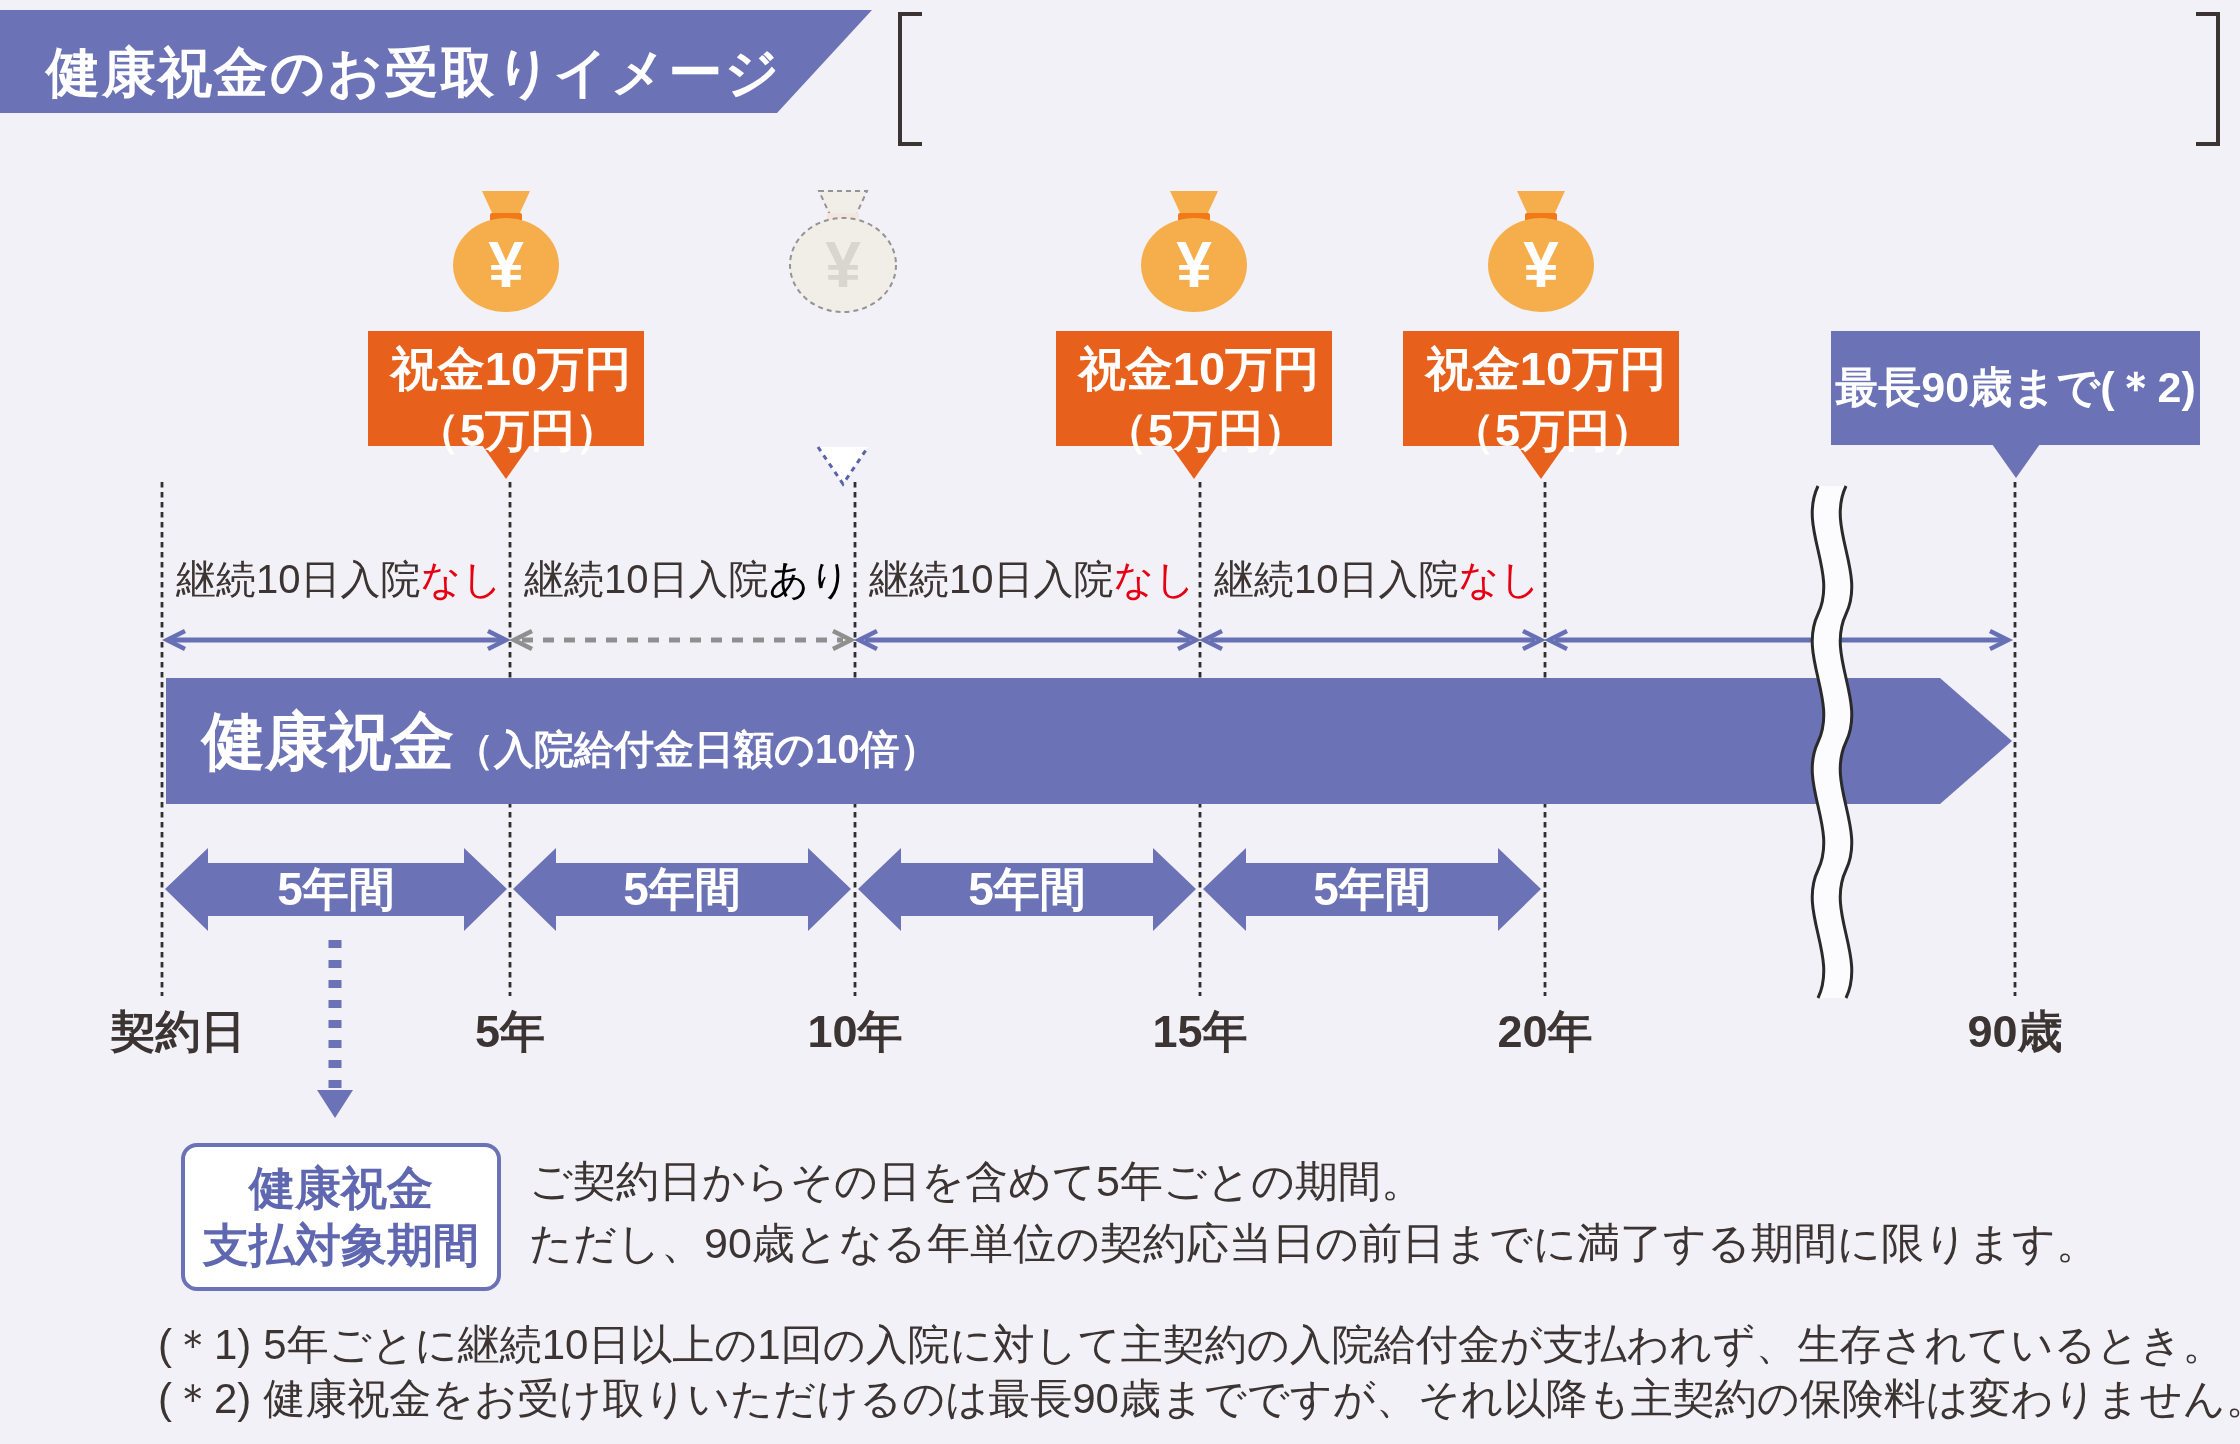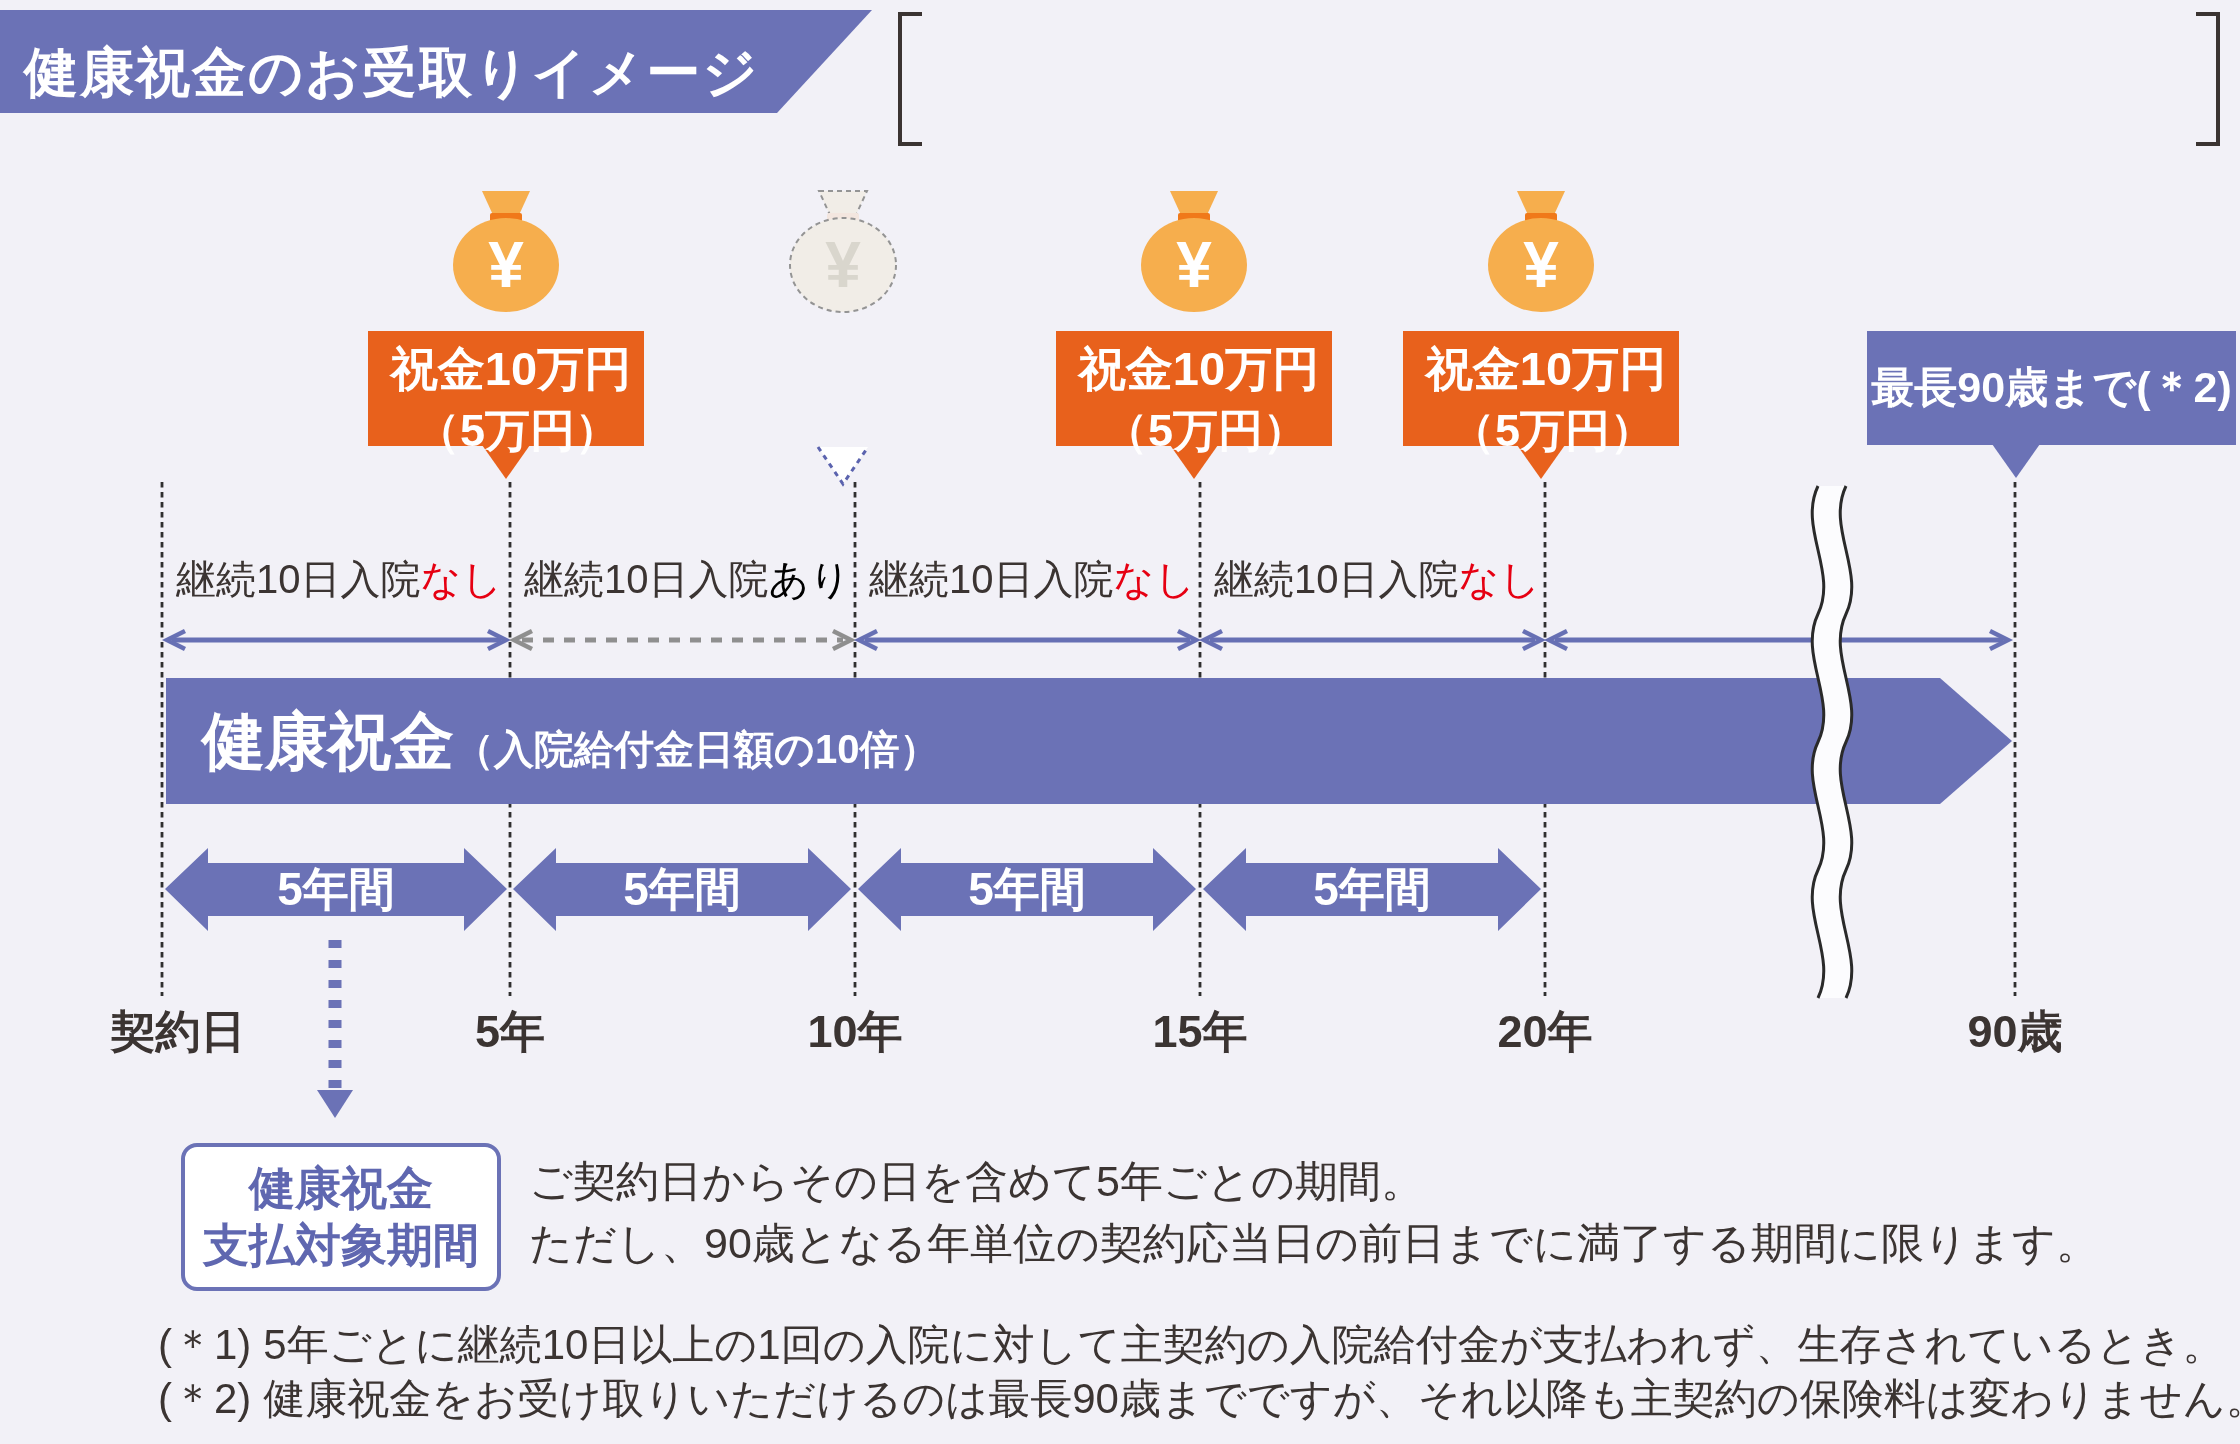--- a/index.html
+++ b/index.html
@@ -4,40 +4,40 @@
 <style>
   html,body{margin:0;padding:0;}
   body{font-family:"Liberation Sans","DejaVu Sans",sans-serif;}
   .stage{position:relative;width:2240px;height:1444px;background:#F2F1F7;overflow:hidden;}
   .abs{position:absolute;}
 
   
   .banner{left:0;top:10px;width:872px;height:103px;background:#6B72B6;
           clip-path:polygon(0 0,100% 0,calc(100% - 95px) 100%,0 100%);
           display:flex;align-items:center;}
-  .banner-title{color:#fff;font-size:54px;font-weight:700;padding-left:24px;letter-spacing:2px;white-space:nowrap;margin-top:24px;}
+  .banner-title{color:#fff;font-size:54px;font-weight:700;padding-left:46px;letter-spacing:2px;white-space:nowrap;margin-top:24px;}
 
   
   .note-text{left:930px;top:16px;font-size:44px;line-height:60px;font-weight:600;color:#3B3432;white-space:nowrap;}
   .bracket{top:12px;height:134px;width:20px;}
   .bracket-l{left:898px;border-left:4px solid #3B3432;}
   .bracket-r{left:2196px;border-right:4px solid #3B3432;}
   .bracket::before,.bracket::after{content:"";position:absolute;width:20px;height:4px;background:#3B3432;}
   .bracket-l::before{left:0;top:0;} .bracket-l::after{left:0;bottom:0;}
   .bracket-r::before{right:0;top:0;} .bracket-r::after{right:0;bottom:0;}
 
   
   .callout-paid{top:331px;width:276px;height:115px;background:#E8611C;color:#fff;}
   .callout-paid .l1{text-align:center;font-size:47px;font-weight:700;margin-top:7px;white-space:nowrap;padding-left:10px;}
   .callout-paid .l2{text-align:right;font-size:45px;font-weight:700;padding-right:24px;white-space:nowrap;padding-left:19px;}
   .callout-none{left:714px;top:331px;width:251px;height:109px;background:#FDFDFF;border:3px dashed #5B63AE;
                 display:flex;align-items:center;justify-content:center;}
   .callout-none .txt{font-size:48px;font-weight:700;color:#3B3432;white-space:nowrap;}
   .callout-max{left:1831px;top:331px;width:369px;height:114px;background:#6B72B6;
-               display:flex;align-items:center;justify-content:center;margin-left:36px;}
+               display:flex;align-items:center;justify-content:center;}
   .callout-max .txt{font-size:43px;font-weight:700;color:#fff;white-space:nowrap;}
 
   
   .seg-label{top:552px;font-size:40px;font-weight:400;color:#3B3432;white-space:nowrap;}
   .seg-label .red{color:#E60012;}
   .seg-label .dark{color:#000000;}
 
   
   .band-text{left:202px;top:678px;height:126px;display:flex;align-items:baseline;padding-top:0;color:#fff;white-space:nowrap;}
   .band-text .big{font-size:63px;font-weight:700;line-height:126px;}

